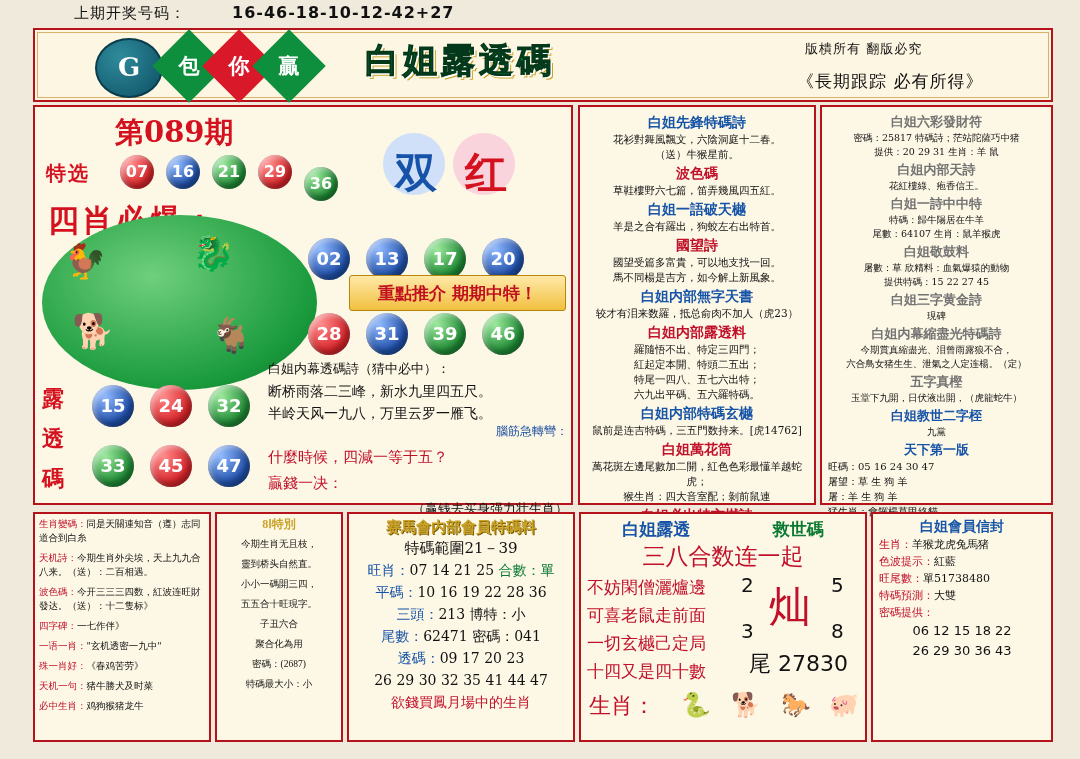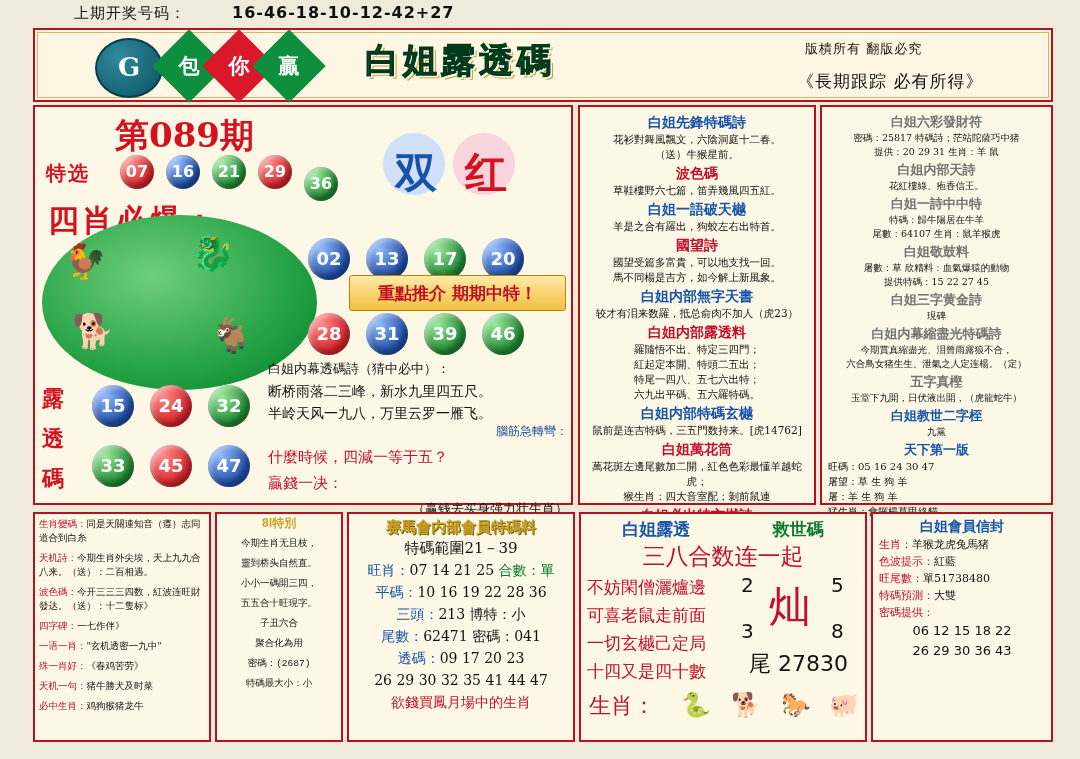--- a/index.html
+++ b/index.html
@@ -27,21 +27,21 @@
   .diamond.d2{left:178px;background:#d9182a;}
   .diamond.d3{left:228px;background:#0e8f3d;}
   .dtext{position:absolute;top:10px;width:52px;height:52px;line-height:52px;text-align:center;color:#fff;font-size:21px;font-weight:bold;font-family:"DejaVu Serif","Liberation Serif",serif;}
   .dtext.t1{left:128px;} .dtext.t2{left:178px;} .dtext.t3{left:228px;}
   .title{position:absolute;left:330px;top:8px;font-size:34px;font-weight:bold;color:#0a7a33;-webkit-text-stroke:1px #04381a;font-family:"DejaVu Serif","Liberation Serif",serif;letter-spacing:4px;text-shadow:2px 2px 0 #fff,3px 3px 0 #c9a227;}
   .copyr{position:absolute;left:770px;top:10px;font-size:13px;color:#111;letter-spacing:1px;}
   .slogan{position:absolute;left:762px;top:40px;font-size:17px;color:#111;font-family:"DejaVu Serif","Liberation Serif",serif;letter-spacing:1px;}
 
   
   .leftpanel{position:absolute;left:33px;top:105px;width:540px;height:400px;background:#fdf7e5;border:2px solid #b5121b;box-sizing:border-box;}
-  .issue{position:absolute;left:115px;top:113px;font-size:34px;font-weight:bold;color:#d4121f;font-family:"DejaVu Serif","Liberation Serif",serif;}
+  .issue{position:absolute;left:115px;top:113px;font-size:29px;font-weight:bold;color:#d4121f;font-family:"DejaVu Serif","Liberation Serif",serif;}
   .tx-label{position:absolute;left:46px;top:160px;font-size:20px;font-weight:bold;color:#d4121f;font-family:"DejaVu Serif","Liberation Serif",serif;letter-spacing:2px;}
   .ball{position:absolute;width:34px;height:34px;border-radius:50%;color:#fff;font-size:16px;font-weight:bold;text-align:center;line-height:34px;box-shadow:inset -3px -4px 6px rgba(0,0,0,.35),inset 3px 3px 5px rgba(255,255,255,.5);}
   .ball.red{background:radial-gradient(circle at 32% 28%,#ff8a8a,#d7252a 65%);}
   .ball.blue{background:radial-gradient(circle at 32% 28%,#8fb9ff,#1f4fa8 65%);}
   .ball.green{background:radial-gradient(circle at 32% 28%,#9ae99a,#1f8a35 65%);}
   .bigword{position:absolute;top:145px;font-size:42px;font-weight:bold;font-family:"DejaVu Serif","Liberation Serif",serif;}
   .bw1{left:395px;color:#1652a8;}
   .bw2{left:465px;color:#d4121f;}
   .circ{position:absolute;top:133px;width:62px;height:62px;border-radius:50%;}
   .c1{left:383px;background:#cfe0f8;}
@@ -74,21 +74,21 @@
 
   
   .bbox{position:absolute;top:512px;height:230px;background:#fdf7e5;border:2px solid #b5121b;box-sizing:border-box;}
   .b1{left:33px;width:178px;}
   .b2{left:215px;width:128px;}
   .b3{left:347px;width:228px;}
   .b4{left:579px;width:288px;}
   .b5{left:871px;width:182px;}
   .b1 .l{font-size:9.5px;line-height:14px;color:#111;padding:3px 4px;font-family:"DejaVu Serif","Liberation Serif",serif;}
   .b1 .k{color:#c0102a;}
-  .b2 .l{font-size:9.5px;line-height:14px;color:#111;padding:3px 4px;text-align:center;font-family:Liberation Mono, monospace;}
+  .b2 .l{font-size:9.5px;line-height:14px;color:#111;padding:3px 4px;text-align:center;font-family:Liberation Serif, serif;}
   .b3 .hd{font-size:15px;font-weight:bold;color:#c9a227;text-align:center;margin-top:4px;font-family:"DejaVu Serif","Liberation Serif",serif;text-shadow:1px 1px 0 #7a5c00;}
   .b3 .rw{font-size:14px;color:#111;text-align:center;line-height:22px;font-family:"DejaVu Serif","Liberation Serif",serif;}
   .b3 .lbl{color:#1654a8;}
   .b3 .lbl2{color:#0a7a33;}
   .b4 .hd{font-size:17px;font-weight:bold;color:#1654a8;text-align:center;margin-top:4px;font-family:"DejaVu Serif","Liberation Serif",serif;}
   .b4 .hd2{color:#0a7a33;}
   .b4 .big{font-size:20px;color:#c0102a;text-align:center;line-height:30px;font-family:"DejaVu Serif","Liberation Serif",serif;}
   .b5 .hd{font-size:14px;font-weight:bold;color:#1654a8;text-align:center;margin-top:4px;font-family:"DejaVu Serif","Liberation Serif",serif;}
   .b5 .rw{font-size:11px;color:#111;line-height:17px;padding-left:6px;font-family:"DejaVu Serif","Liberation Serif",serif;}
   .b5 .k{color:#c0102a;}

